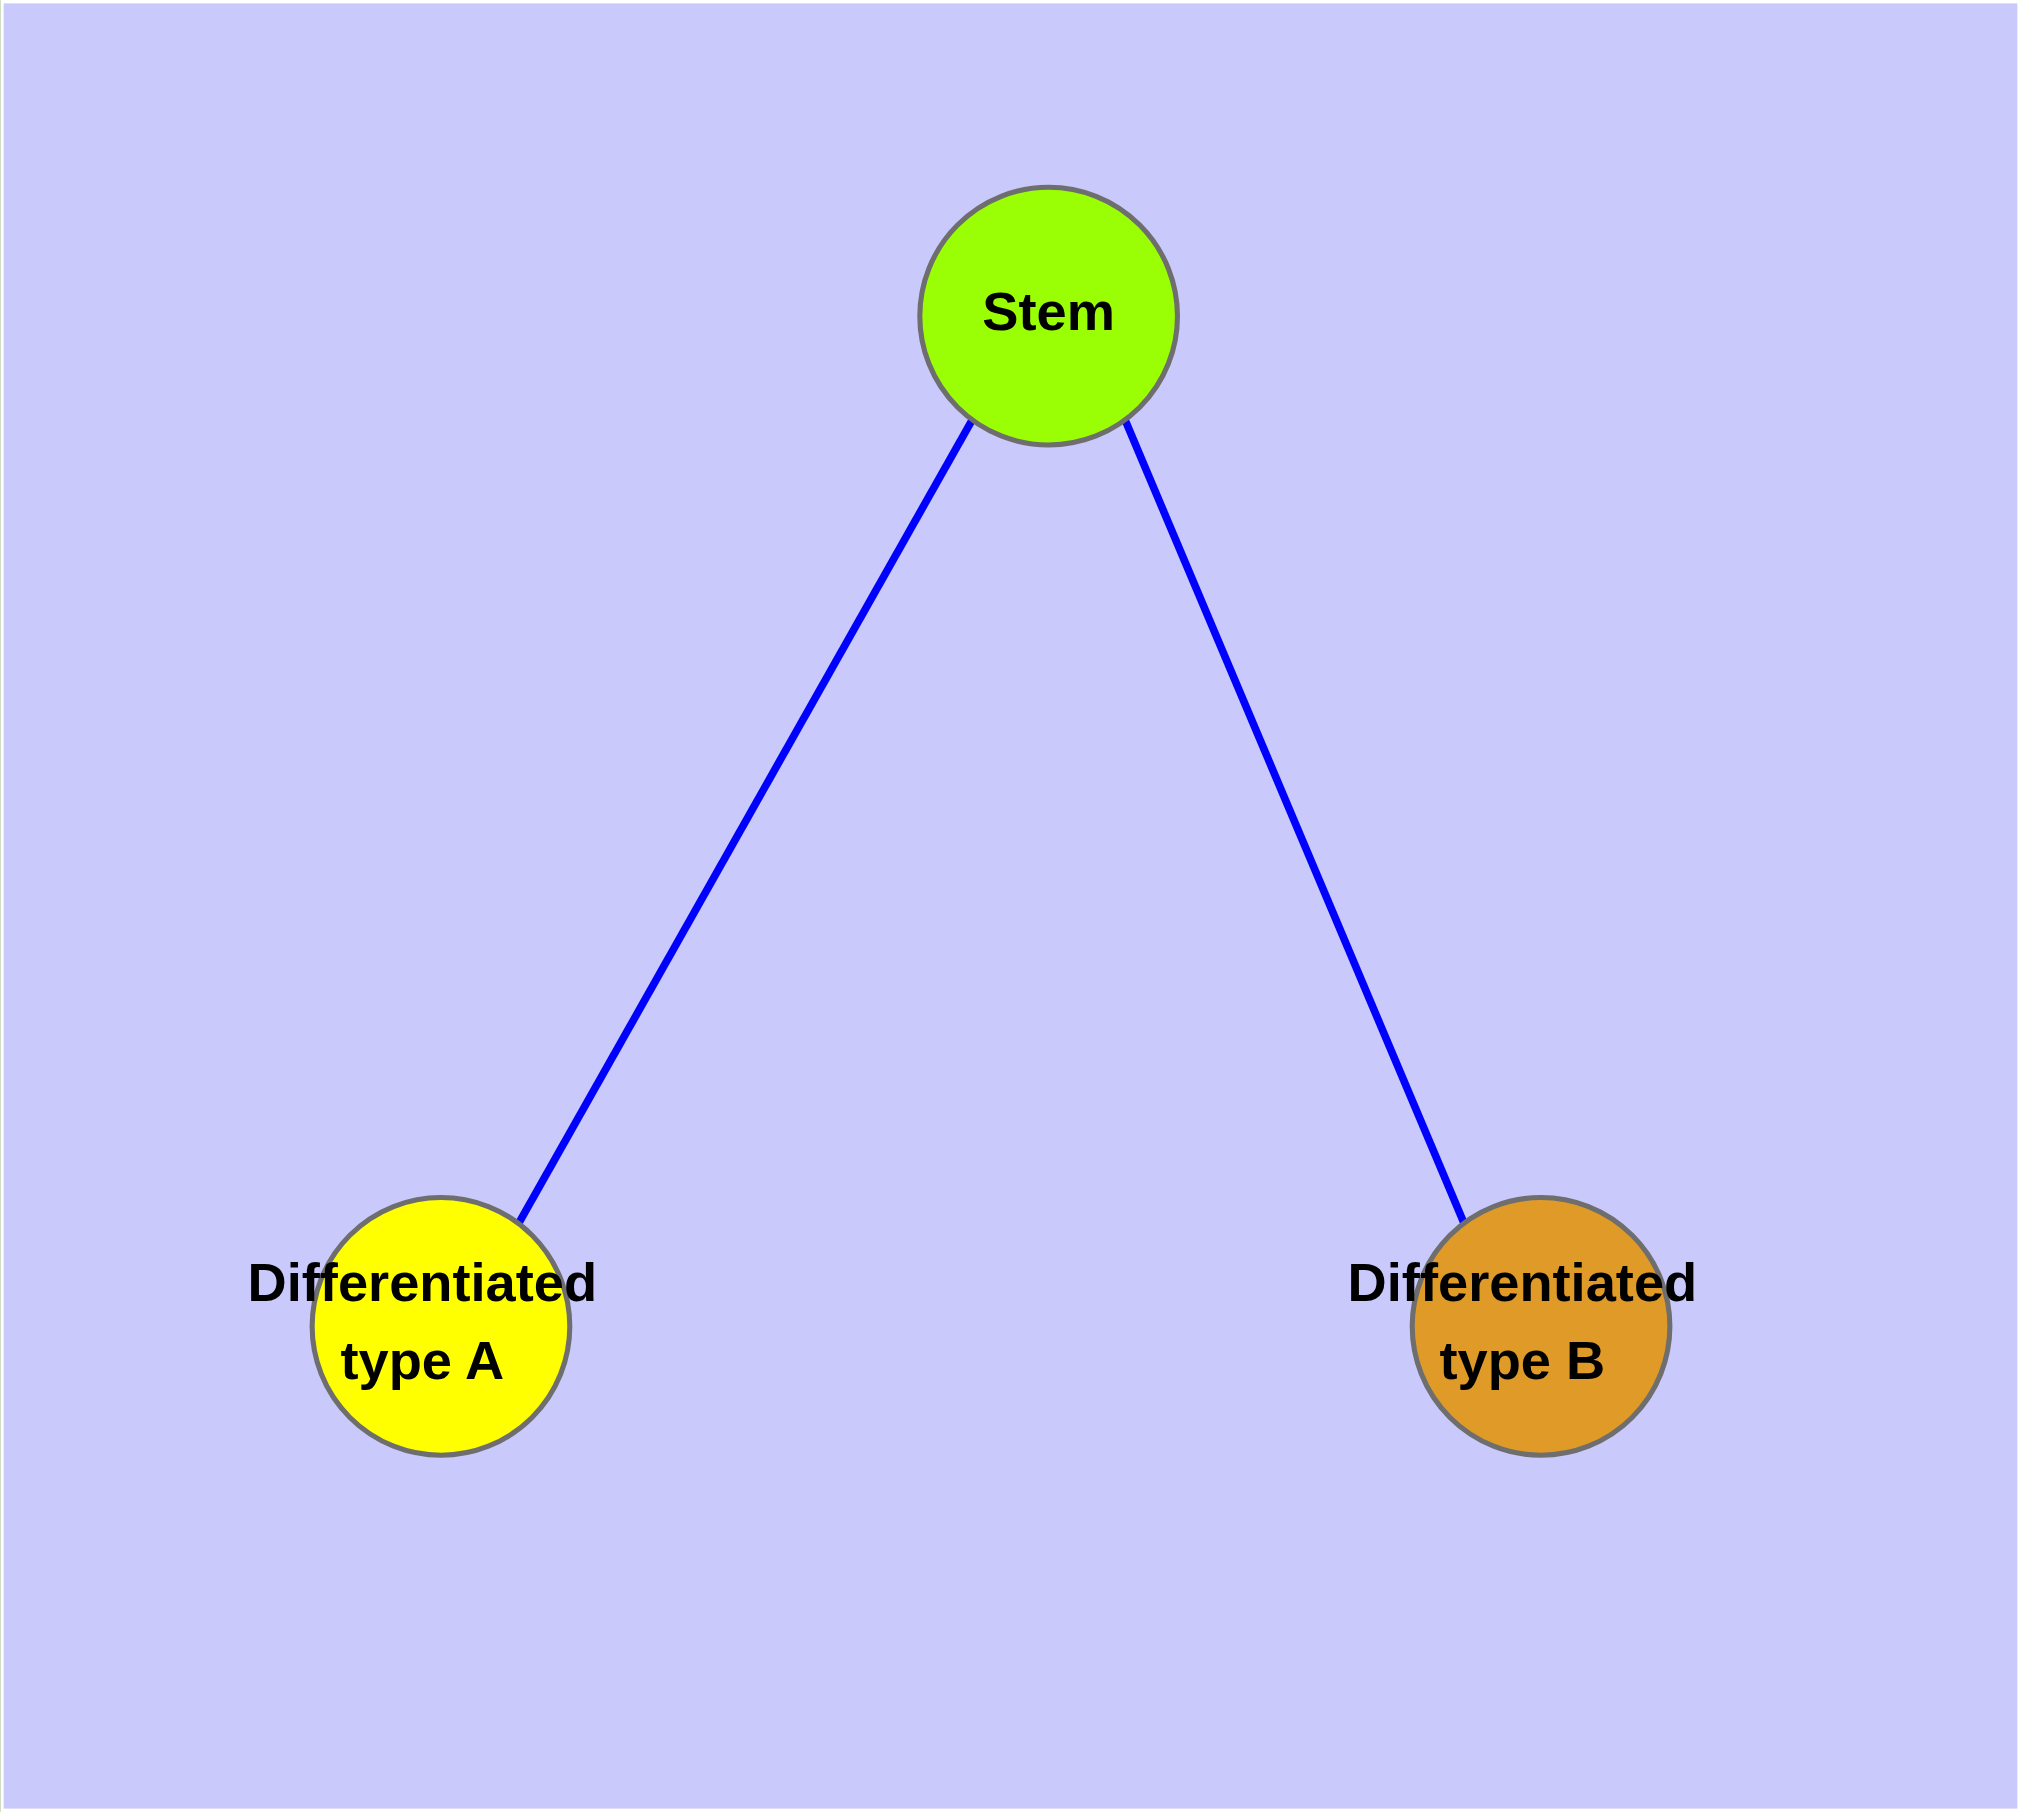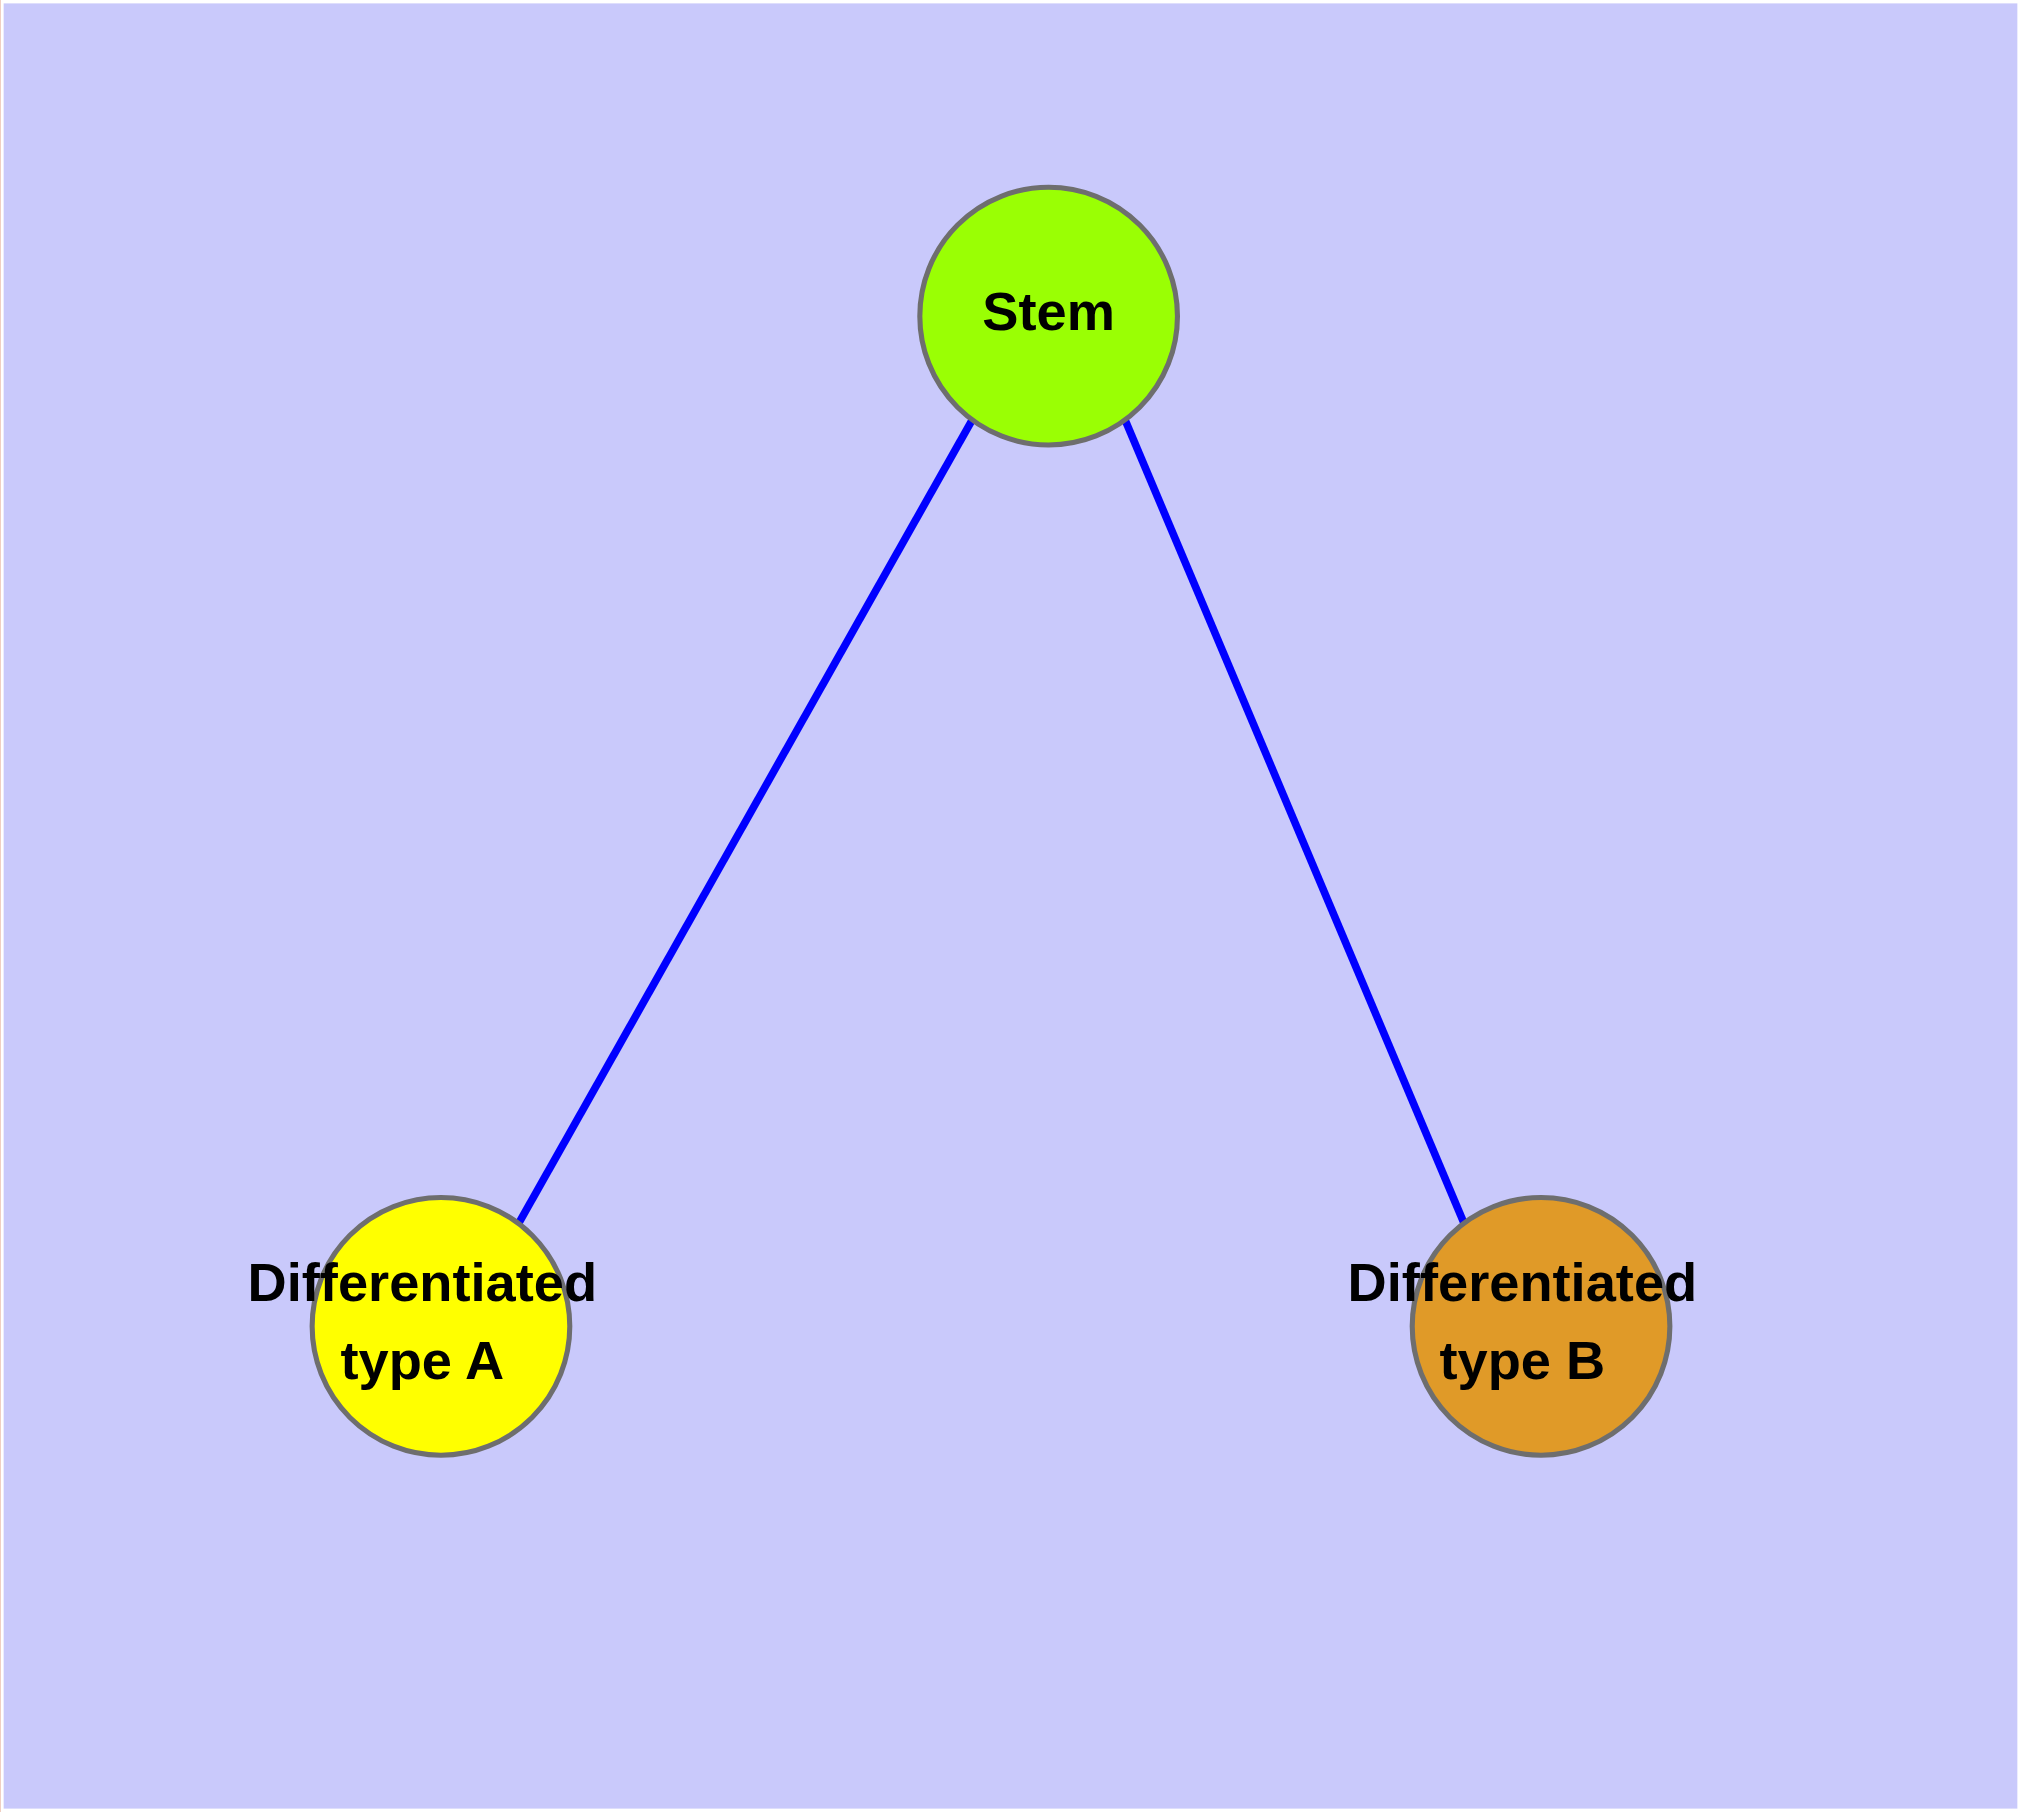--- a/index.html
+++ b/index.html
@@ -5,21 +5,21 @@
 <style>
   html, body {
     margin: 0;
     padding: 0;
     background: #ffffff;
   }
   #canvas-root {
     position: relative;
     width: 2021px;
     height: 1812px;
-    background: #c2410c;
+    background: #4d7c0f;
     overflow: hidden;
     font-family: "Liberation Sans", "DejaVu Sans", sans-serif;
   }
   #graph-svg {
     position: absolute;
     top: 0;
     left: 0;
     width: 2021px;
     height: 1812px;
     display: block;

